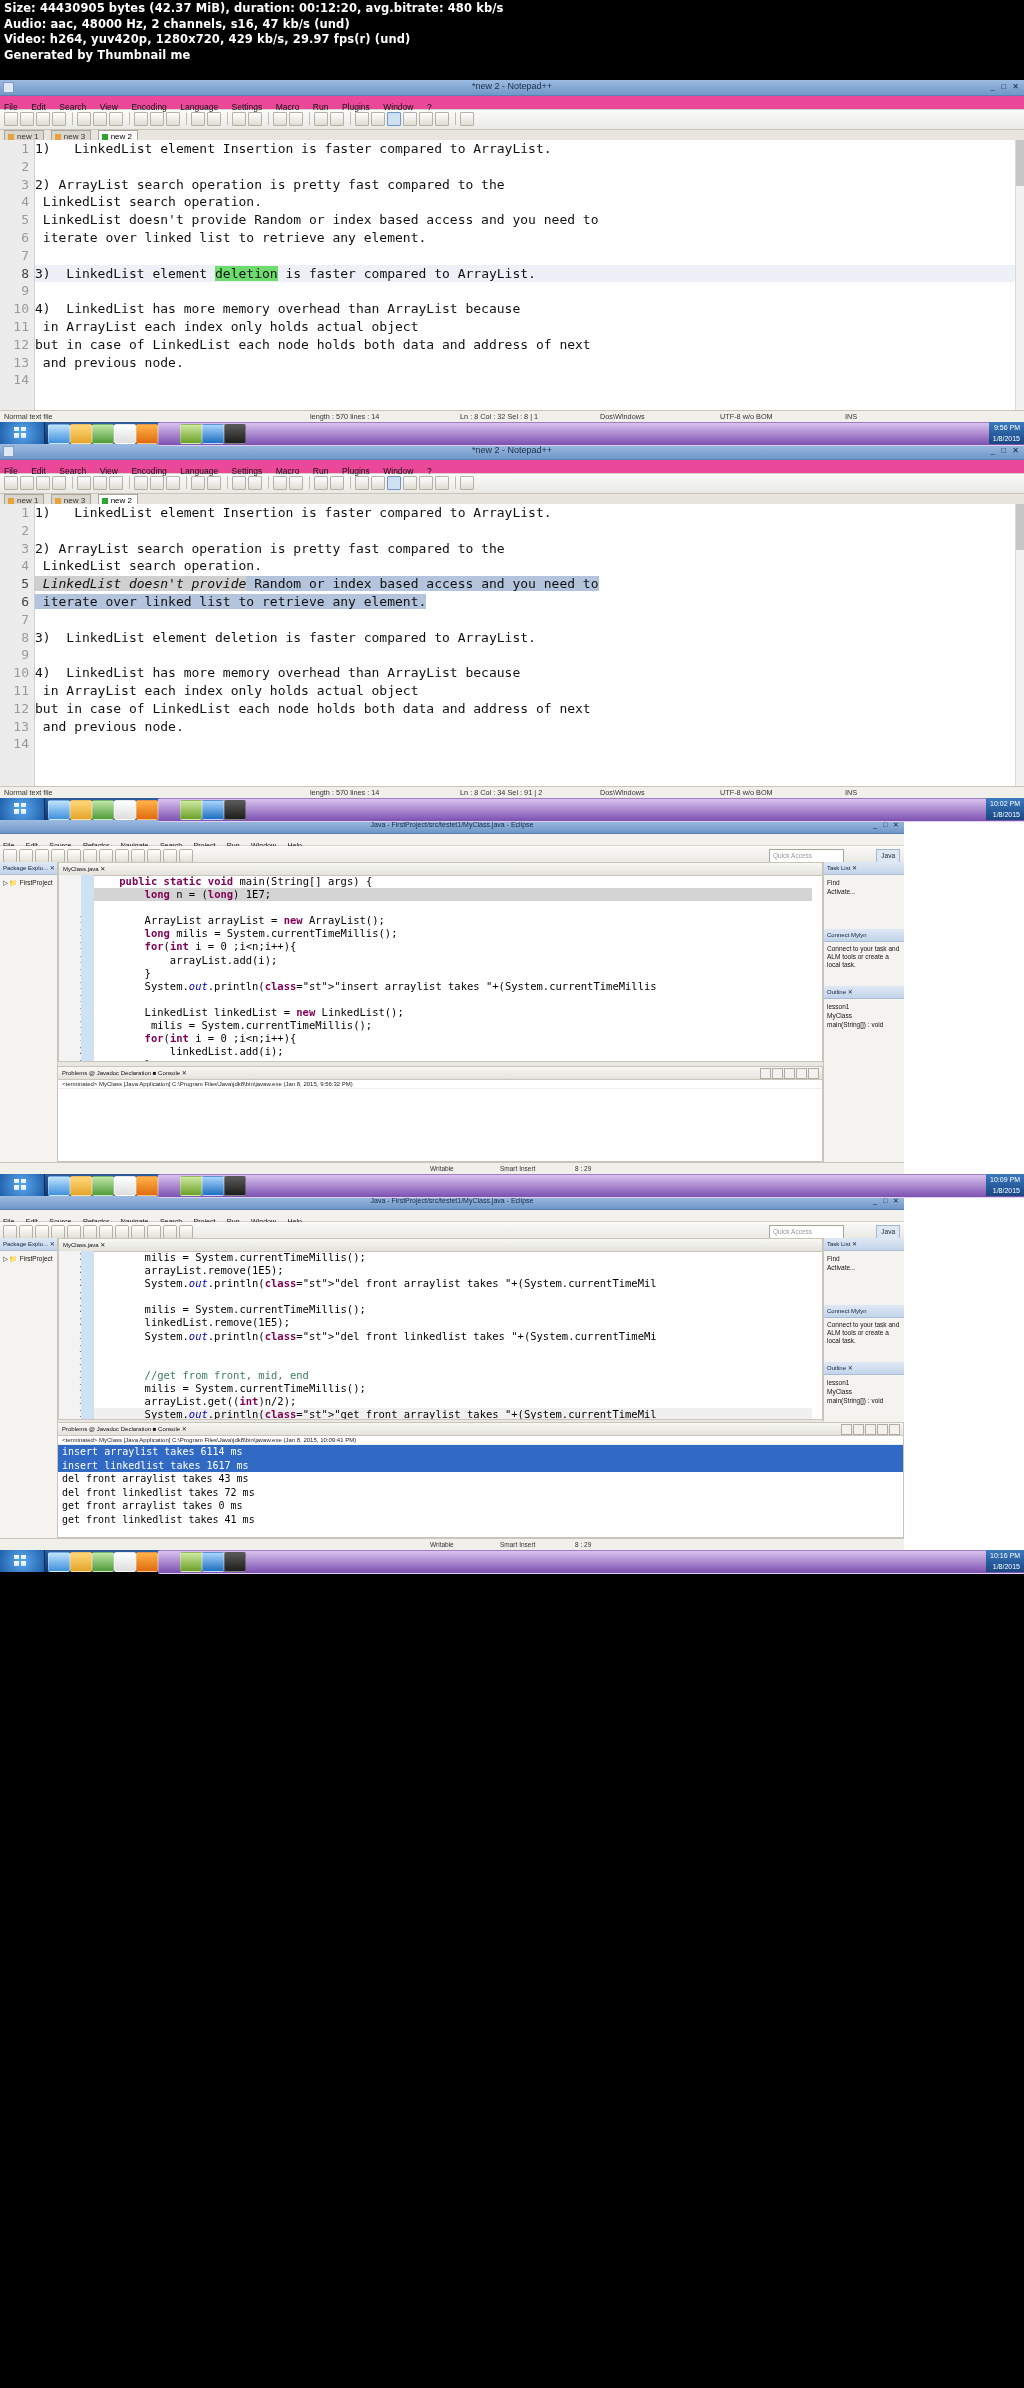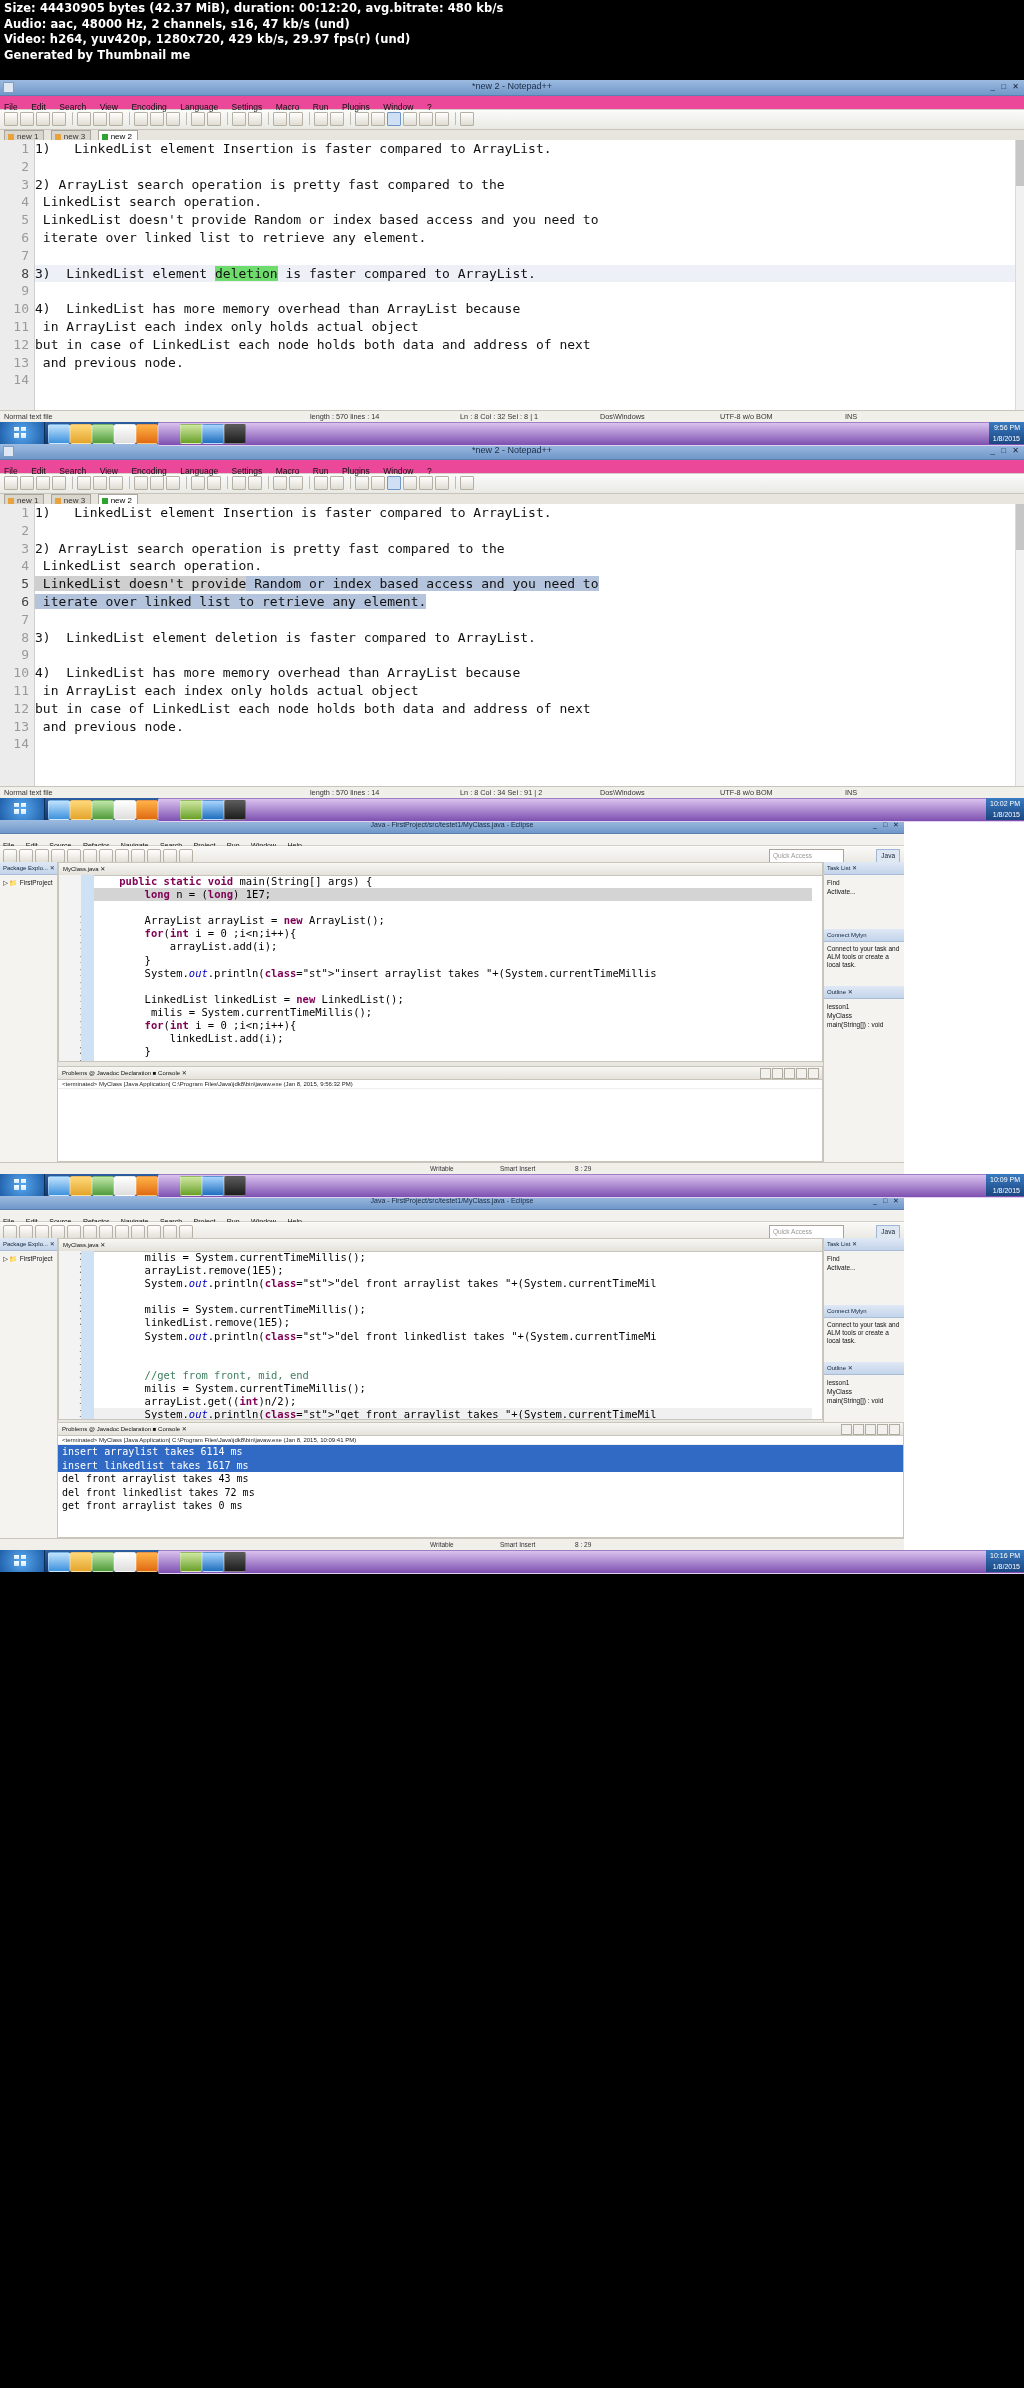--- a/index.html
+++ b/index.html
@@ -44,21 +44,21 @@
   .np-body{position:absolute;left:0;right:0;background:#fff;overflow:hidden;}
   .np-gutter{position:absolute;left:0;top:0;width:34px;bottom:0;background:#ececec;border-right:1px solid #cfcfcf;}
   .np-code{position:absolute;left:35px;top:0;right:8px;bottom:0;}
   .nline{height:17.8px;line-height:17.8px;font-family:"DejaVu Sans Mono","Liberation Mono",monospace;
          font-size:13px;color:#111;white-space:pre;}
   .nnum{height:17.8px;line-height:17.8px;font-family:"DejaVu Sans Mono","Liberation Mono",monospace;
         font-size:13px;color:#9a9a9a;text-align:right;padding-right:5px;}
   .nnum.cur{color:#444;}
   .hl-green{background:#6ddc6d;}
   .sel-blue{background:#b5c4dd;}
-  .sel-grey{background:#cfcfcf;}
+  .sel-grey{background:#cfcfcf;font-style:italic;}
   .np-vscroll{position:absolute;right:0;top:0;width:8px;bottom:0;background:#f1f1f1;border-left:1px solid #dadada;}
   .np-vthumb{position:absolute;right:0;top:0;width:8px;height:46px;background:#c6c6c6;}
   .np-status{position:absolute;left:0;right:0;height:11px;background:#f0efe9;border-top:1px solid #c9c5bb;
              font-size:7.3px;color:#333;line-height:11px;}
   .np-status span{position:absolute;white-space:nowrap;}
 
   
   .taskbar{position:absolute;left:0;width:1024px;height:22px;
            background:linear-gradient(#2d5d9e,#14386c);z-index:50;}
   .tb-start{position:absolute;left:0;top:0;width:44px;height:22px;
@@ -400,20 +400,21 @@
               <div class="cnum">19</div>
               <div class="cnum">20</div>
               <div class="cnum">21</div>
             </div>
         </div>
         <div class="ec-code" id="c3">
             <div class="cl">    <span class="kw">public</span> <span class="kw">static</span> <span class="kw">void</span> main(String[] args) {</div>
             <div class="cl csel">        <span class="kw">long</span> n = (<span class="kw">long</span>) 1E7;</div>
             <div class="cl"> </div>
             <div class="cl">        ArrayList arrayList = <span class="kw">new</span> ArrayList();</div>
+            <div class="cl">        <span class="kw">long</span> milis = System.currentTimeMillis();</div>
             <div class="cl">        <span class="kw">for</span>(<span class="kw">int</span> i = 0 ;i&lt;n;i++){</div>
             <div class="cl">            arrayList.add(i);</div>
             <div class="cl">        }</div>
             <div class="cl">        System.<span class="fld">out</span>.println(<span <span="" class="kw">class</span>="st"&gt;"insert arraylist takes "+(System.currentTimeMillis</div>
             <div class="cl"> </div>
             <div class="cl">        LinkedList linkedList = <span class="kw">new</span> LinkedList();</div>
             <div class="cl">         milis = System.currentTimeMillis();</div>
             <div class="cl">        <span class="kw">for</span>(<span class="kw">int</span> i = 0 ;i&lt;n;i++){</div>
             <div class="cl">            linkedList.add(i);</div>
             <div class="cl">        }</div>
@@ -539,20 +540,21 @@
           <span>Problems  @ Javadoc  Declaration  ■ Console ✕</span>
           <span class="btns"><i></i><i></i><i></i><i></i><i></i></span>
         </div>
         <div class="ec-cpath">&lt;terminated&gt; MyClass [Java Application] C:\Program Files\Java\jdk8\bin\javaw.exe (Jan 8, 2015, 10:09:41 PM)</div>
         <div id="cout">
             <div class="ol sel">insert arraylist takes 6114 ms</div>
             <div class="ol sel">insert linkedlist takes 1617 ms</div>
             <div class="ol">del front arraylist takes 43 ms</div>
             <div class="ol">del front linkedlist takes 72 ms</div>
             <div class="ol">get front arraylist takes 0 ms</div>
+            <div class="ol">get front linkedlist takes 41 ms</div>
           </div>
       </div>
       <div class="ec-status" style="bottom:0;">
         <span style="left:430px;">Writable</span>
         <span style="left:500px;">Smart Insert</span>
         <span style="left:575px;">8 : 29</span>
       </div>
     </div>
   </div>
 

